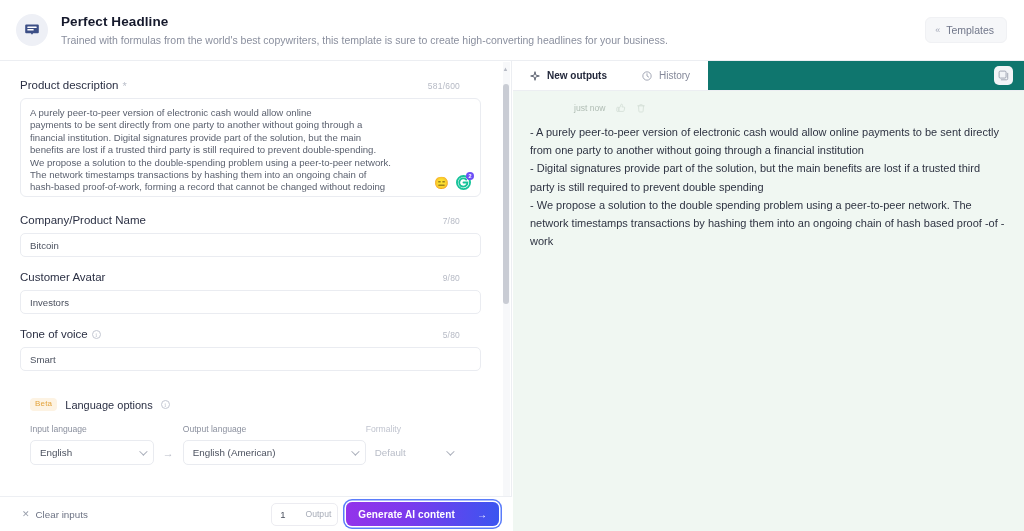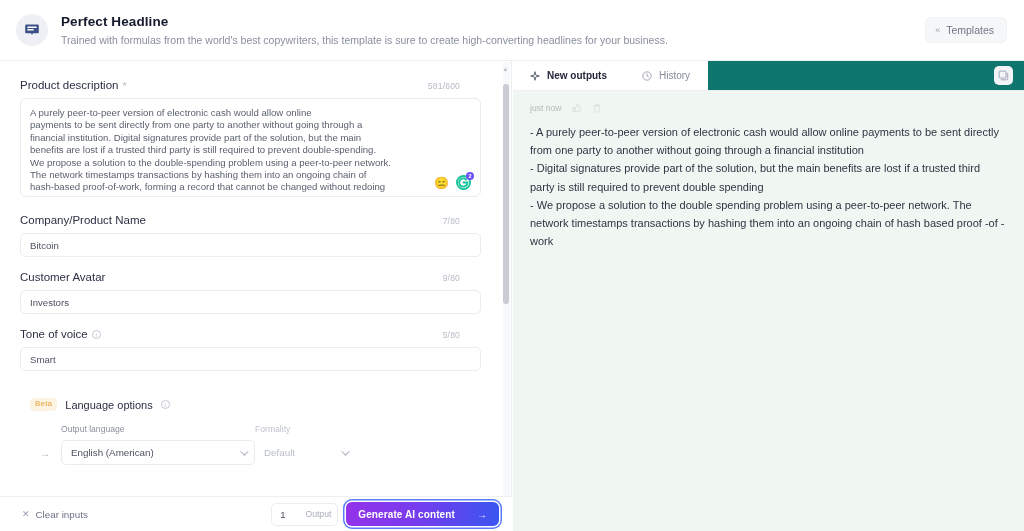--- a/index.html
+++ b/index.html
@@ -189,21 +189,21 @@
   }
   .tab.active { color: #23283b; font-weight: bold; }
   .tab.inactive { color: #85899a; font-weight: normal; }
   .tabbar-spacer { flex: 1 1 auto; }
   .tab-icon-btn {
     align-self: center; margin-right: 11px; width: 19px; height: 19px;
     border-radius: 5px; background: #f2f4f7;
     display: flex; align-items: center; justify-content: center; cursor: pointer;
   }
   .output-block { padding: 12px 17px 0 17px; }
-  .output-meta { display: flex; align-items: center; gap: 10px; margin-bottom: 10px; }
+  .output-meta { display: flex; align-items: center; gap: 10px; margin-bottom: 10px; margin-left: 44px; }
   .meta-time { font-size: 8.6px; color: #b0bdb4; }
   .meta-icon { cursor: pointer; opacity: .5; }
   .output-text {
     font-size: 11px; color: #2e3342; line-height: 18.2px; white-space: pre-line;
     max-width: 480px;
   }
 
   svg { display: block; }
 </style>
 </head>
@@ -297,20 +297,27 @@
         <input class="text-input" value="Smart" style="">
       </div>
 
       <div class="lang-section">
         <div class="lang-head">
           <span class="beta-badge">Beta</span>
           <span class="lang-title">Language options</span>
           <span class="info-i">i</span>
         </div>
         <div class="lang-row">
+          <div class="lang-col c1">
+            <span class="lang-sublabel">Input language</span>
+            <div class="select-box">
+              <span class="select-val">English</span>
+              <span class="chev-d"></span>
+            </div>
+          </div>
           <div class="arrow-between">→</div>
           <div class="lang-col c2">
             <span class="lang-sublabel">Output language</span>
             <div class="select-box">
               <span class="select-val">English (American)</span>
               <span class="chev-d"></span>
             </div>
           </div>
           <div class="lang-col c3">
             <span class="lang-sublabel dim">Formality</span>

